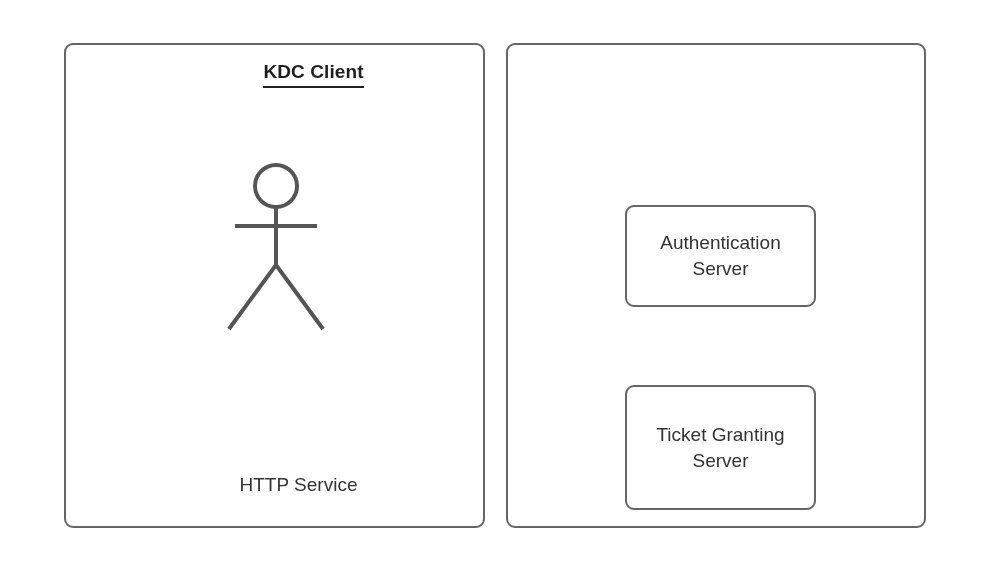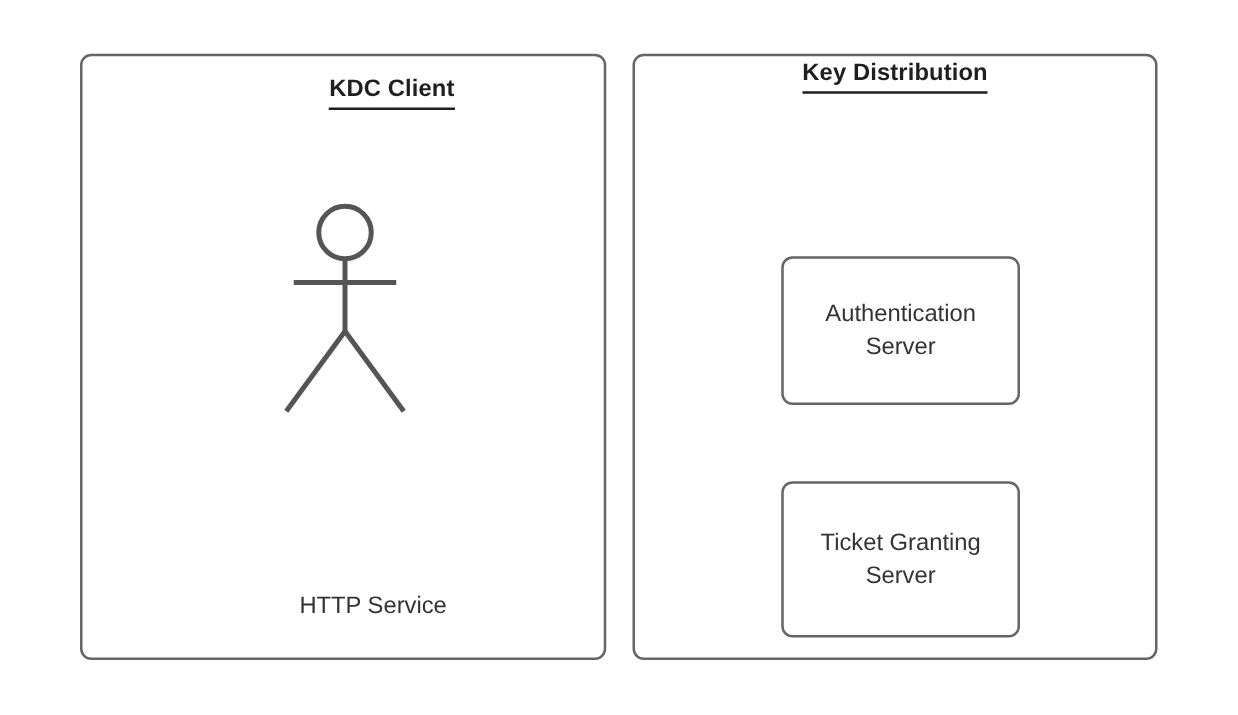--- a/index.html
+++ b/index.html
@@ -103,21 +103,21 @@
     text-align: center;
     font-size: 19px;
     line-height: 26px;
     color: #333333;
     white-space: pre-line;
   }
   #box-auth-server {
     left: 625px;
     top: 205px;
     width: 191px;
-    height: 119px;
+    height: 102px;
   }
   #box-tgs {
     left: 625px;
     top: 385px;
     width: 191px;
     height: 125px;
   }
 </style>
 </head>
 <body>
@@ -142,21 +142,20 @@
     </svg>
   </div>
 
   <div class="figure-label" id="label-http-service" style="left:64px; width:421px;padding-left:24px;">
     <span>HTTP Service</span>
   </div>
 
   <div class="panel" id="panel-kdc"></div>
 
   <div class="panel-title" id="title-kdc" style="left:506px; width:420px; top:45px;">
-    <div><span class="tline">Key Distribution</span></div>
   </div>
 
   <div class="server-box" id="box-auth-server">
     <span class="label">Authentication
 Server</span>
   </div>
 
   <div class="server-box" id="box-tgs">
     <span class="label">Ticket Granting
 Server</span>

